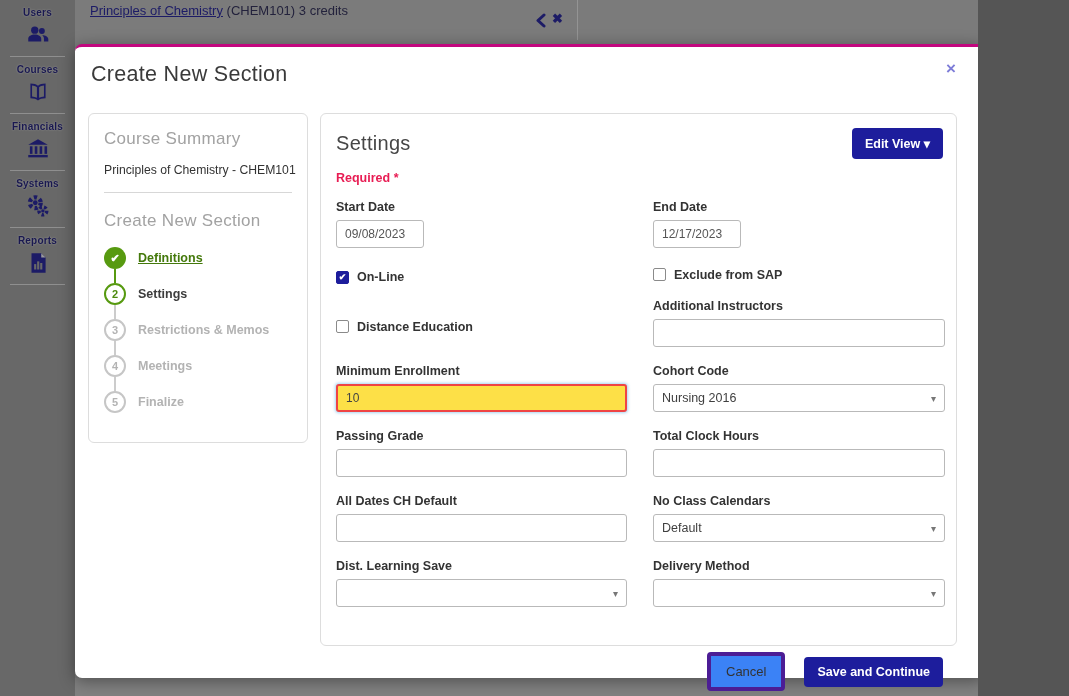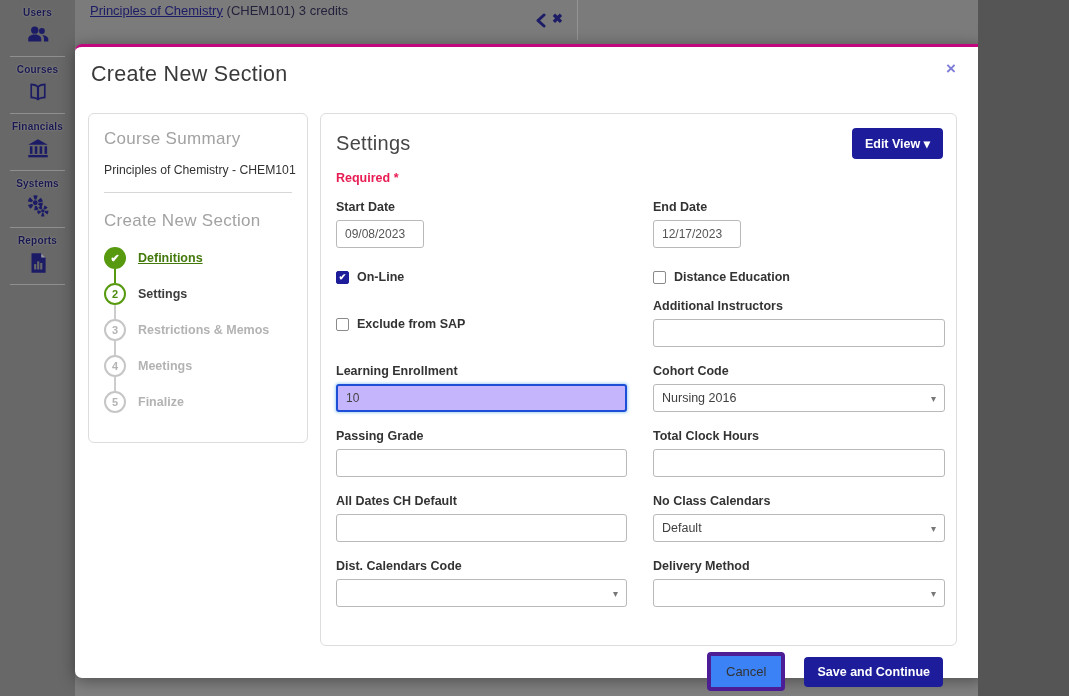--- a/index.html
+++ b/index.html
@@ -67,21 +67,21 @@
   .btn-navy{ background:#1d1d9c; color:#fff; padding:8px 13px; }
   .btn-ghost{ background:#3b82f6; color:#333; font-weight:normal; border:4px solid #4c1d95; padding:8px 15px; font-size:13px; }
   .required-note{ margin-top:12px; font-size:12.5px; font-weight:bold; color:#e81c53; }
 
   .form-grid{ display:grid; grid-template-columns:291px 292px; column-gap:26px; margin-top:15px; }
   .fgroup{ margin-bottom:17px; }
   .flabel{ display:block; font-size:12.5px; font-weight:bold; color:#333; margin-bottom:6px; }
   .tinput{ width:100%; height:28px; border:1px solid #b9b9b9; border-radius:3px; padding:0 8px; font-size:12px; color:#555;
            background:#fff; font-family:inherit; }
   .tinput.short{ width:88px; }
-  .tinput.highlight{ background:#c4b5fd; border:2px solid #1d4ed8; box-shadow:0 0 3px 1px rgba(140,197,236,.75); color:#444; }
+  .tinput.highlight{ background:#fde047; border:2px solid #ef4444; box-shadow:0 0 3px 1px rgba(140,197,236,.75); color:#444; }
   .sel{ position:relative; height:28px; border:1px solid #b9b9b9; border-radius:3px; padding:0 22px 0 8px; font-size:12.5px;
         color:#3f3f3f; display:flex; align-items:center; background:#fff; cursor:pointer; }
   .sel .caret{ position:absolute; right:8px; top:8px; font-size:10px; color:#777; }
   .checkrow{ display:flex; align-items:center; gap:8px; margin:5px 0 15px; cursor:pointer; }
   .checkrow .flabel{ margin-bottom:0; cursor:pointer; }
   .cb{ width:13px; height:13px; border:1px solid #8a8a8a; border-radius:2px; background:#fff; display:inline-flex;
        align-items:center; justify-content:center; flex:0 0 13px; }
   .cb.checked{ background:#1d1d9c; border-color:#1d1d9c; color:#fff; font-size:9px; font-weight:bold; }
   .form-actions{ display:flex; justify-content:flex-end; align-items:center; gap:19px; margin-top:28px; }
 </style>
@@ -271,36 +271,36 @@
           <span class="flabel">End Date</span>
           <input class="tinput short" type="text" value="12/17/2023" style="">
         </div>
 
         <div class="checkrow">
           <span class="cb checked">
               <span>✔</span>
             </span>
           <span class="flabel">On-Line</span>
         </div>
+        <div class="checkrow" style="margin-top:0;">
+          <span class="cb"></span>
+          <span class="flabel">Exclude from SAP</span>
+        </div>
+
         <div class="checkrow">
           <span class="cb"></span>
           <span class="flabel">Distance Education</span>
         </div>
-
-        <div class="checkrow" style="margin-top:0;">
-          <span class="cb"></span>
-          <span class="flabel">Exclude from SAP</span>
-        </div>
         <div class="fgroup">
           <span class="flabel">Additional Instructors</span>
           <input class="tinput" type="text" value="" style="">
         </div>
 
         <div class="fgroup">
-          <span class="flabel">Learning Enrollment</span>
+          <span class="flabel">Minimum Enrollment</span>
           <input class="tinput highlight" type="text" value="10" style="">
         </div>
         <div class="fgroup">
           <span class="flabel">Cohort Code</span>
           <div class="sel">
             <span>Nursing 2016</span>
             <span class="caret">▾</span>
           </div>
         </div>
 
@@ -319,21 +319,21 @@
         </div>
         <div class="fgroup">
           <span class="flabel">No Class Calendars</span>
           <div class="sel">
             <span>Default</span>
             <span class="caret">▾</span>
           </div>
         </div>
 
         <div class="fgroup">
-          <span class="flabel">Dist. Calendars Code</span>
+          <span class="flabel">Dist. Learning Save</span>
           <div class="sel">
             <span></span>
             <span class="caret">▾</span>
           </div>
         </div>
         <div class="fgroup">
           <span class="flabel">Delivery Method</span>
           <div class="sel">
             <span></span>
             <span class="caret">▾</span>

